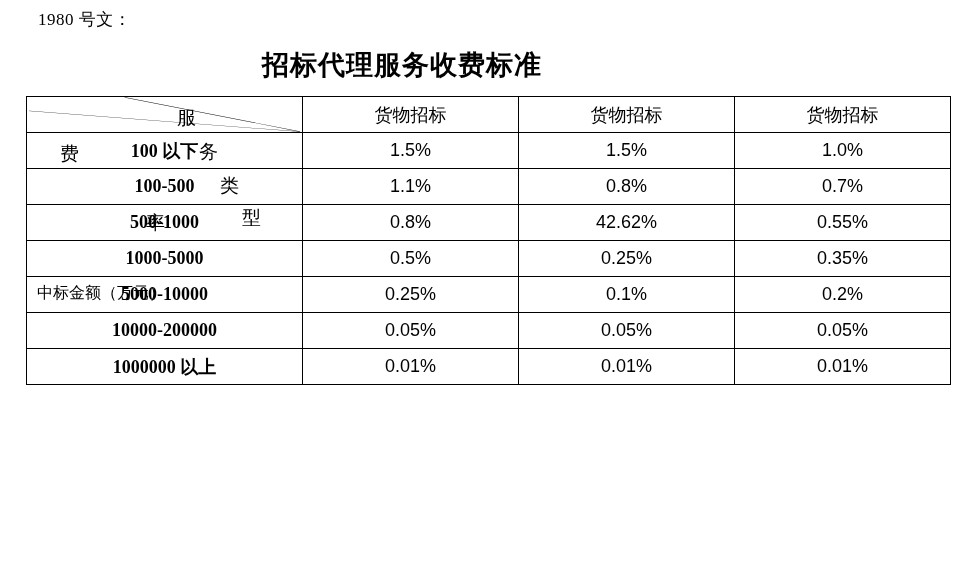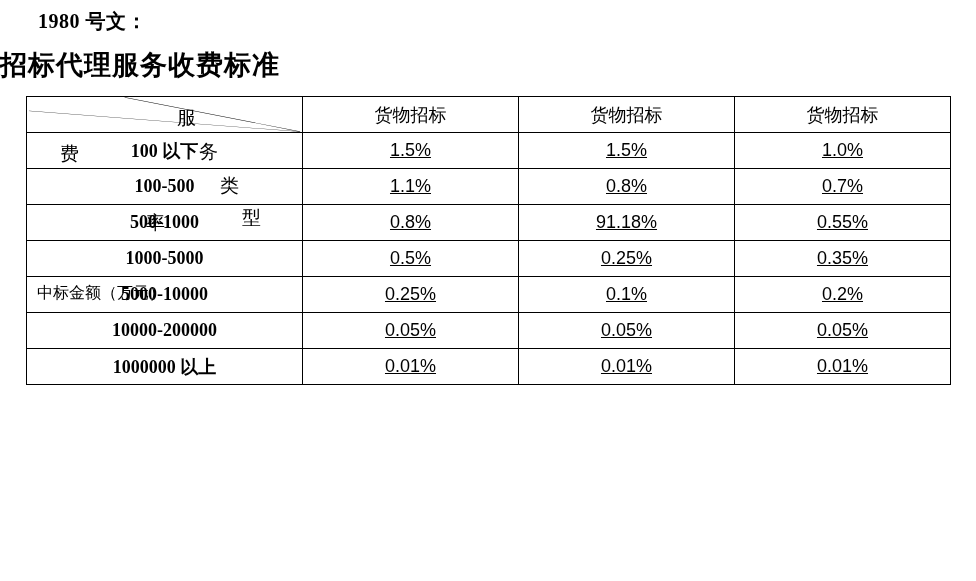--- a/index.html
+++ b/index.html
@@ -12,30 +12,30 @@
     height: 581px;
     font-family: "Liberation Serif", "DejaVu Serif", serif;
     color: #000000;
     position: relative;
     overflow: hidden;
   }
   .doc-ref {
     position: absolute;
     left: 38px;
     top: 8px;
-    font-size: 20px;
-    font-weight: bold;
+    font-size: 17px;
+    font-weight: normal;
     letter-spacing: 0.5px;
   }
   .doc-title {
     position: absolute;
     left: 0;
     top: 47px;
     width: 804px;
-    text-align: left;
+    text-align: center;
     font-size: 27px;
     font-weight: bold;
     letter-spacing: 1px;
   }
   .table-wrap {
     position: absolute;
     left: 26px;
     top: 96px;
     width: 924px;
   }
@@ -91,21 +91,20 @@
     font-size: 20px;
     margin-top: 40px;
   }
   td.rowlabel {
     font-size: 19px;
     font-weight: bold;
   }
   td.val {
     font-size: 18px;
     font-family: "Liberation Sans", sans-serif;
-    text-decoration: underline;
   }
 </style>
 </head>
 <body>
 
 <div class="doc-ref">1980 号文：</div>
 
 <div class="doc-title">招标代理服务收费标准</div>
 
 <div class="table-wrap">
@@ -146,21 +145,21 @@
       </tr>
       <tr>
         <td class="rowlabel">100-500</td>
         <td class="val">1.1%</td>
         <td class="val">0.8%</td>
         <td class="val">0.7%</td>
       </tr>
       <tr>
         <td class="rowlabel">500-1000</td>
         <td class="val">0.8%</td>
-        <td class="val">91.18%</td>
+        <td class="val">42.62%</td>
         <td class="val">0.55%</td>
       </tr>
       <tr>
         <td class="rowlabel">1000-5000</td>
         <td class="val">0.5%</td>
         <td class="val">0.25%</td>
         <td class="val">0.35%</td>
       </tr>
       <tr>
         <td class="rowlabel">5000-10000</td>

